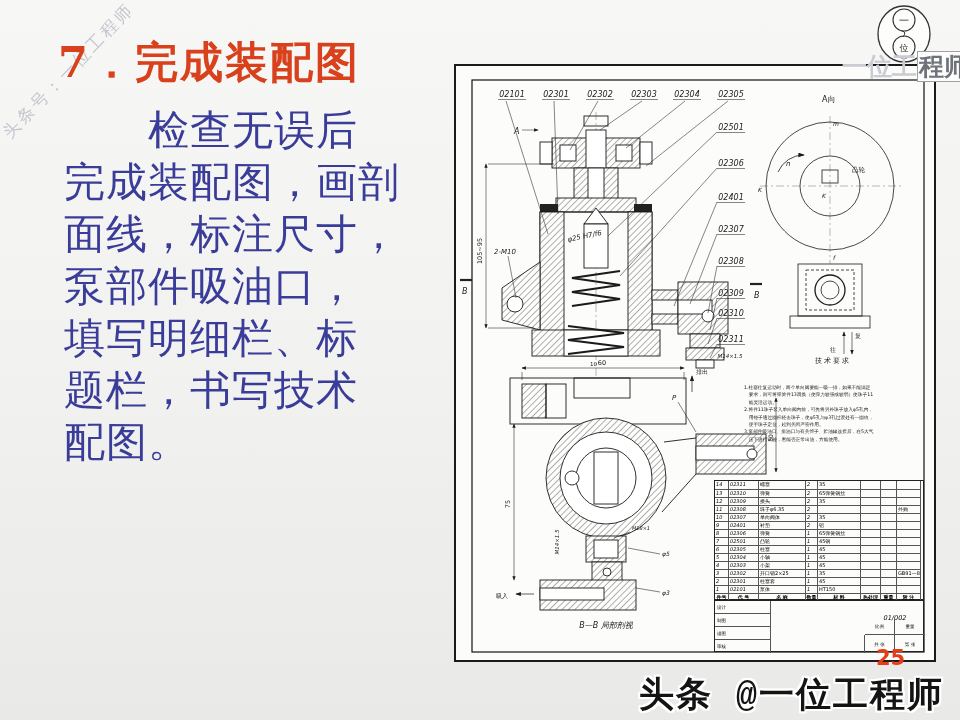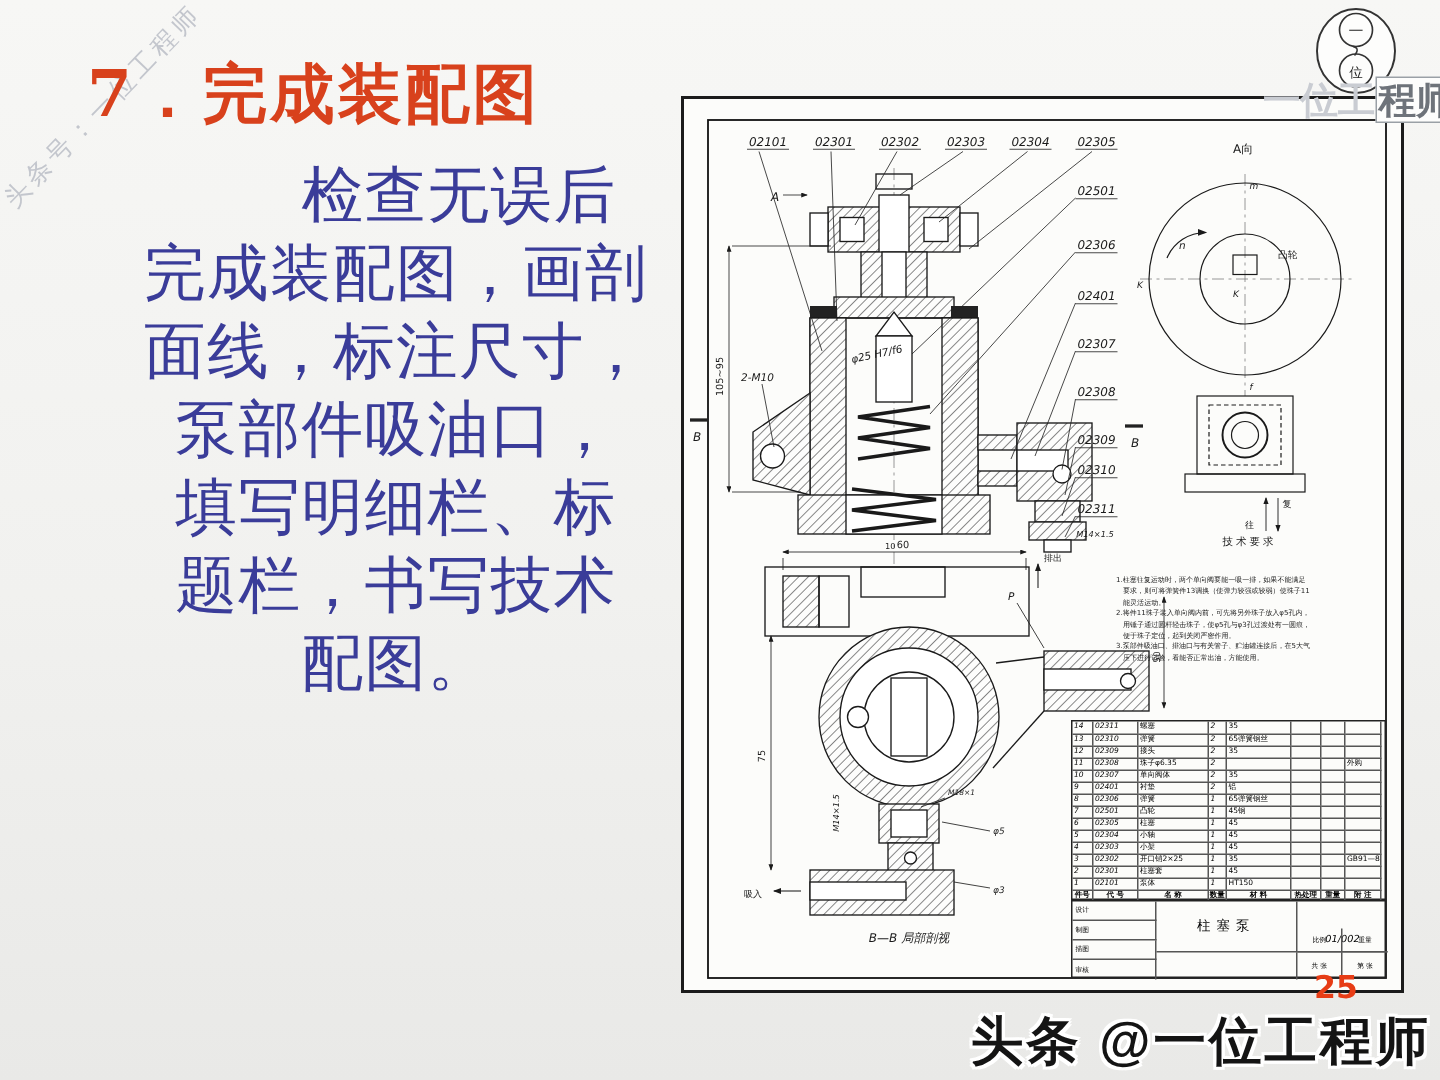--- a/index.html
+++ b/index.html
@@ -3,21 +3,21 @@
 <meta charset="utf-8">
 <style>
   html,body{margin:0;padding:0;background:#888;}
   .slide{position:relative;width:960px;height:720px;overflow:hidden;
     background:linear-gradient(180deg,#f7f7f5 0%,#f1f1ef 55%,#e9e9e7 100%);
     font-family:"DejaVu Serif",serif;}
   
   .wm-tl{position:absolute;left:6px;top:124px;transform:rotate(-46deg);transform-origin:0 50%;
     font-size:17px;letter-spacing:3px;color:#c3c6cd;font-family:"DejaVu Sans",sans-serif;white-space:nowrap;}
   .title{position:absolute;left:58px;top:34px;font-size:43px;font-weight:bold;color:#d8411c;letter-spacing:2px;white-space:nowrap;}
-  .bodytext{position:absolute;left:64px;top:104px;width:400px;color:#3a3c99;text-align:center;}
+  .bodytext{position:absolute;left:64px;top:104px;width:400px;color:#3a3c99;}
   .body-line{font-size:41px;line-height:52px;white-space:nowrap;letter-spacing:1px;}
   .body-line:first-child{text-indent:84px;}
   
   .panel{position:absolute;left:454px;top:64px;width:482px;height:598px;background:#fcfcfa;
     border:2px solid #1b1b1b;box-sizing:border-box;}
   .panel svg{position:absolute;left:0;top:0;}
   svg text{font-family:"DejaVu Sans",sans-serif;fill:#1a1a1a;stroke:none;}
   .pn{font-style:italic;}
   
   .techreq{position:absolute;left:288px;top:290px;width:178px;color:#222;font-family:"DejaVu Sans",sans-serif;}
@@ -42,22 +42,22 @@
   .tb-mini{justify-content:center;padding-left:0;}
   
   .logo{position:absolute;left:874px;top:4px;width:60px;height:60px;z-index:6;}
   .wm-tr{position:absolute;left:842px;top:50px;z-index:7;font-size:25px;font-weight:bold;white-space:nowrap;
     font-family:"DejaVu Sans",sans-serif;}
   .wm-tr .light{color:#c9ccd2;}
   .wm-tr .dark{color:#6e737a;background:#fdfdfc;border:1px solid #9aa0a6;padding:0 1px;}
   
   .pageno{position:absolute;left:876px;top:646px;font-size:21px;font-weight:bold;color:#e73c15;z-index:9;
     font-family:"DejaVu Sans",sans-serif;}
-  .footer{position:absolute;right:6px;bottom:2px;font-size:35px;font-weight:bold;color:#141414;z-index:8;
-    font-family:Liberation Sans, sans-serif;letter-spacing:2px;
+  .footer{position:absolute;right:16px;bottom:2px;font-size:35px;font-weight:bold;color:#141414;z-index:8;
+    font-family:Liberation Mono, monospace;letter-spacing:2px;
     text-shadow:-2px -2px 0 #fff,2px -2px 0 #fff,-2px 2px 0 #fff,2px 2px 0 #fff,0 2px 0 #fff,0 -2px 0 #fff,2px 0 0 #fff,-2px 0 0 #fff;}
 </style>
 </head>
 <body>
 
 <div class="slide">
 
   <div class="wm-tl">头条号：一位工程师</div>
 
   <div class="title">7．完成装配图</div>
@@ -428,23 +428,22 @@
         <div class="pt-cell">重量</div>
         <div class="pt-cell">附 注</div>
       </div>
     </div>
 
     <div class="tblock">
       <div class="tb-cell" style="left:0;top:0;width:56px;height:13px;">设计</div>
       <div class="tb-cell" style="left:0;top:13px;width:56px;height:13px;">制图</div>
       <div class="tb-cell" style="left:0;top:26px;width:56px;height:13px;">描图</div>
       <div class="tb-cell" style="left:0;top:39px;width:56px;height:13px;border-bottom:none;">审核</div>
-      <div class="tb-cell tb-product" style="left:56px;top:0;width:94px;height:34px;">柱塞泵</div>
       <div class="tb-cell" style="left:56px;top:34px;width:94px;height:18px;border-bottom:none;"></div>
-      <div class="tb-cell tb-no" style="left:150px;top:16px;width:60px;height:18px;border-right:none;">01/002</div>
+      <div class="tb-cell tb-no" style="left:150px;top:0;width:60px;height:34px;border-right:none;">01/002</div>
       <div class="tb-cell tb-mini" style="left:150px;top:18px;width:30px;height:16px;">比例</div>
       <div class="tb-cell tb-mini" style="left:180px;top:18px;width:30px;height:16px;border-right:none;">重量</div>
       <div class="tb-cell tb-mini" style="left:150px;top:34px;width:30px;height:18px;border-bottom:none;">共 张</div>
       <div class="tb-cell tb-mini" style="left:180px;top:34px;width:30px;height:18px;border-bottom:none;border-right:none;">第 张</div>
     </div>
   </div>
 
   <div class="logo">
     <svg width="60" height="60" viewBox="0 0 60 60">
       <ellipse cx="30" cy="30" rx="26" ry="28" fill="#fdfdfc" stroke="#333" stroke-width="1.3"></ellipse>

